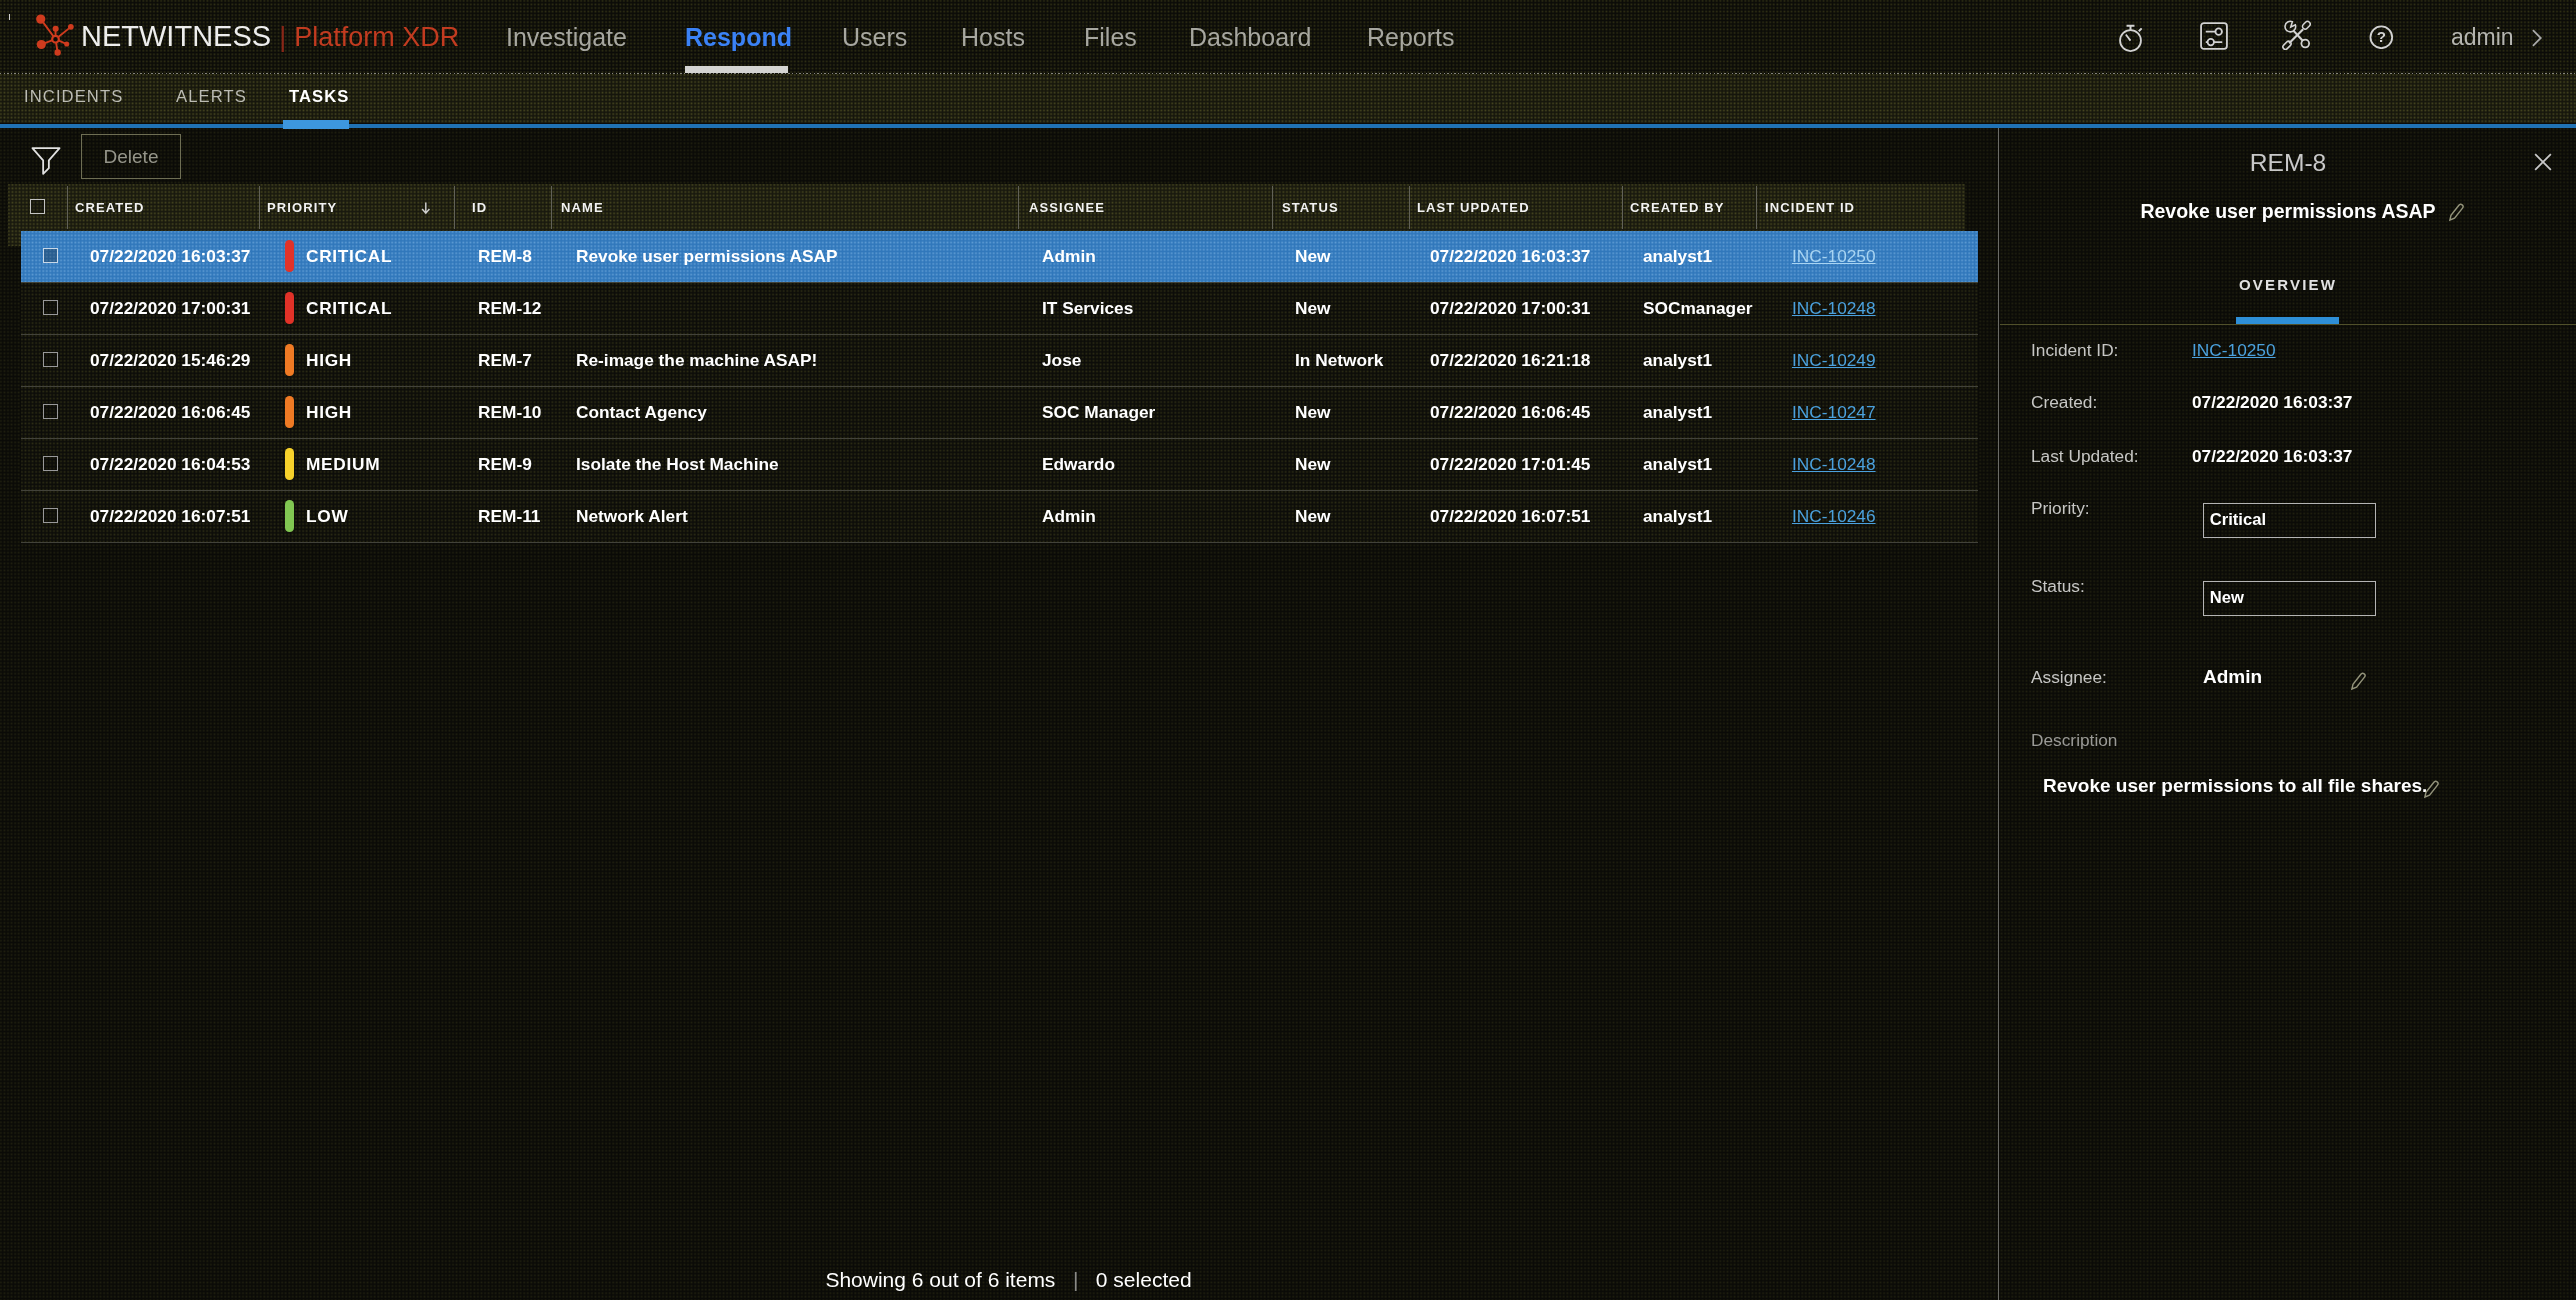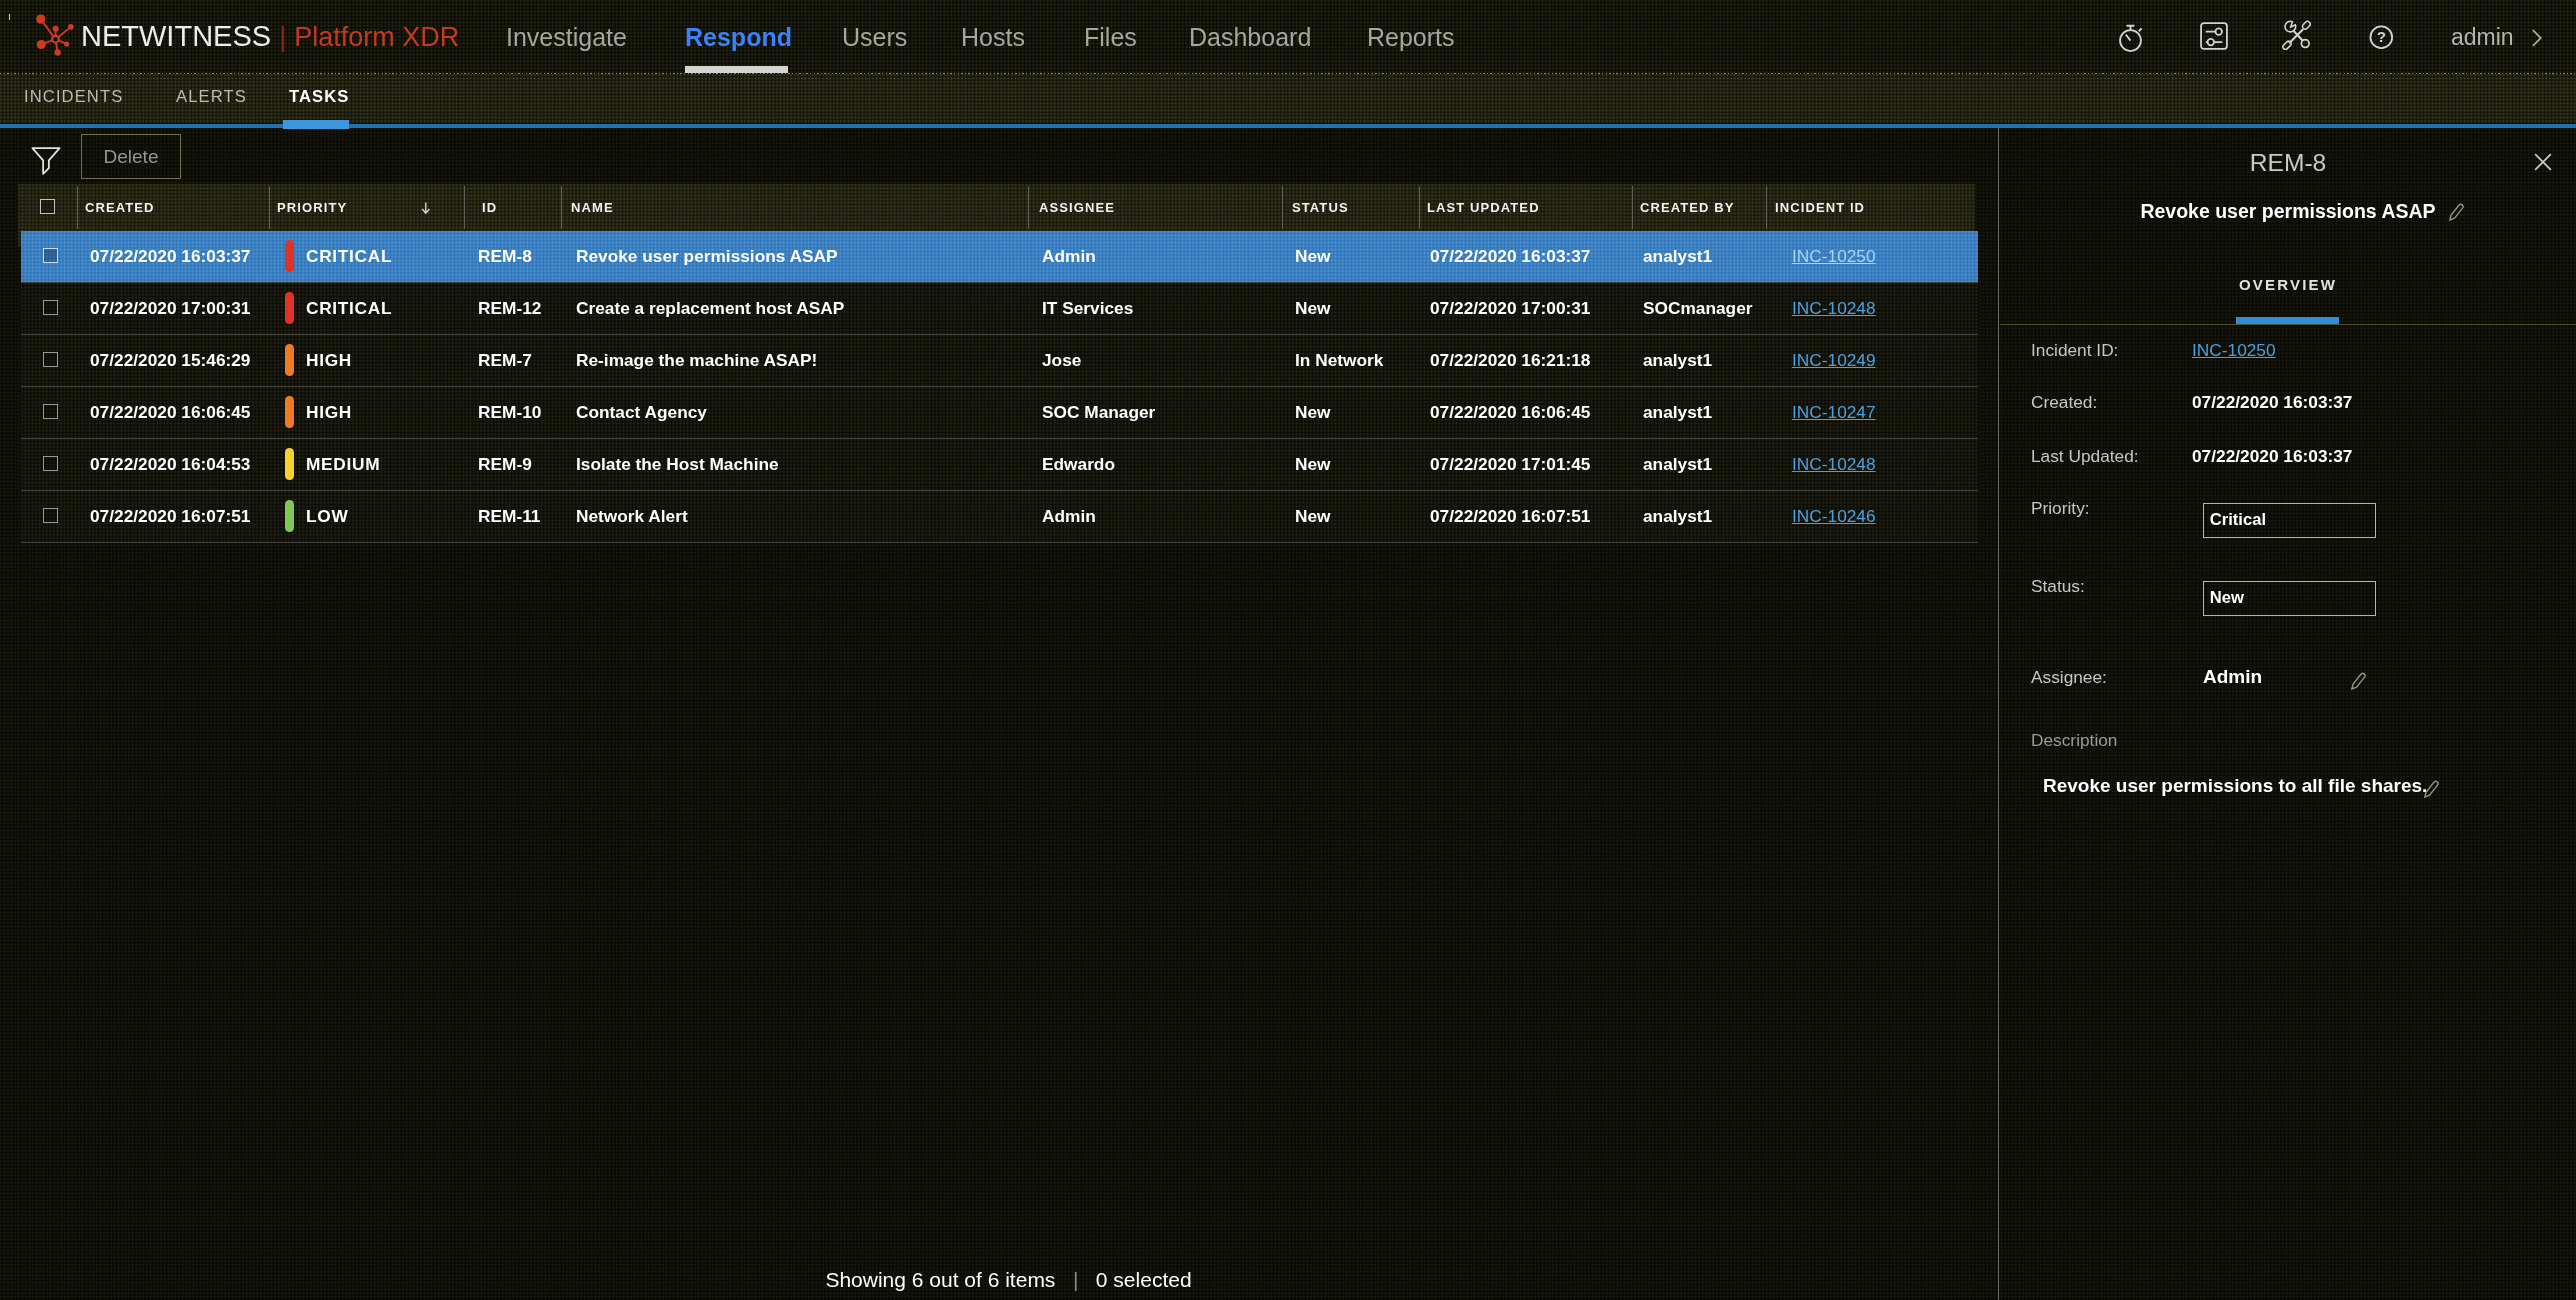--- a/index.html
+++ b/index.html
@@ -19,21 +19,21 @@
   .tabbar { position:absolute; left:0; top:74px; width:2576px; height:49px; background-color:#15150c; }
   .tab { position:absolute; top:0; height:49px; line-height:46px; font-size:16.6px; letter-spacing:1.1px; color:#bcbcb4; }
   .tab.active { color:#ffffff; font-weight:700; }
   .blueline { position:absolute; left:0; top:124px; width:2576px; height:3.6px; background:#2072b4; }
   .tabsel { position:absolute; left:283px; top:120px; width:66px; height:9.4px; background:#3d97dd; }
 
   
   .delete-btn { position:absolute; left:81px; top:134px; width:100px; height:45px; border:0.7px solid #6e6e54; color:#95958a; font-size:19px; text-align:center; line-height:43px; }
 
   
-  .thead { position:absolute; left:18px; top:184px; width:1957px; height:62px; background-color:#18180e; }
+  .thead { position:absolute; left:8px; top:184px; width:1957px; height:62px; background-color:#18180e; }
   .thead .sep { position:absolute; top:2.2px; height:43px; width:0.7px; background:#616158; }
   .thead .cbx { border-color:#c2c2c2; }
   .hlabel { position:absolute; top:0; height:47px; line-height:47px; font-size:13px; font-weight:700; letter-spacing:1.1px; color:#f2f2f2; white-space:nowrap; }
   .row { position:absolute; left:21px; width:1957px; height:52px; background-color:#0c0c09; border-bottom:1.4px solid #42423a; }
   .row.sel { background-color:#3077bb; }
   .cell { position:absolute; top:0; height:51px; line-height:51px; font-size:17.3px; font-weight:700; color:#ffffff; white-space:nowrap; }
   .pill { position:absolute; width:8.7px; height:32px; border-radius:4.3px; top:9.4px; }
   .cbx { position:absolute; width:15px; height:15px; border:1.4px solid #98989a; background-color:rgba(10,10,10,0.25); top:17.3px; left:21.7px; }
   a.inc { color:#4ba1dd; text-decoration:underline; font-weight:400; }
   .row.sel a.inc { color:#a8d4f2; }
@@ -109,21 +109,20 @@
     <div class="cell" style="left:1409px;">07/22/2020 16:03:37</div>
     <div class="cell" style="left:1622px;">analyst1</div>
     <div class="cell" style="left:1771px;"><a class="inc">INC-10250</a></div>
   </div>
   <div class="row dotsr" style="top:283px;">
     <div class="cbx"></div>
     <div class="cell" style="left:69px;">07/22/2020 17:00:31</div>
     <div class="pill" style="left:264px; background:#e13228;"></div>
     <div class="cell" style="left:285px; letter-spacing:0.7px;">CRITICAL</div>
     <div class="cell" style="left:457px;">REM-12</div>
-    <div class="cell" style="left:555px;">Create a replacement host ASAP</div>
     <div class="cell" style="left:1021px;">IT Services</div>
     <div class="cell" style="left:1274px;">New</div>
     <div class="cell" style="left:1409px;">07/22/2020 17:00:31</div>
     <div class="cell" style="left:1622px;">SOCmanager</div>
     <div class="cell" style="left:1771px;"><a class="inc">INC-10248</a></div>
   </div>
   <div class="row dotsr" style="top:335px;">
     <div class="cbx"></div>
     <div class="cell" style="left:69px;">07/22/2020 15:46:29</div>
     <div class="pill" style="left:264px; background:#ef7a24;"></div>

